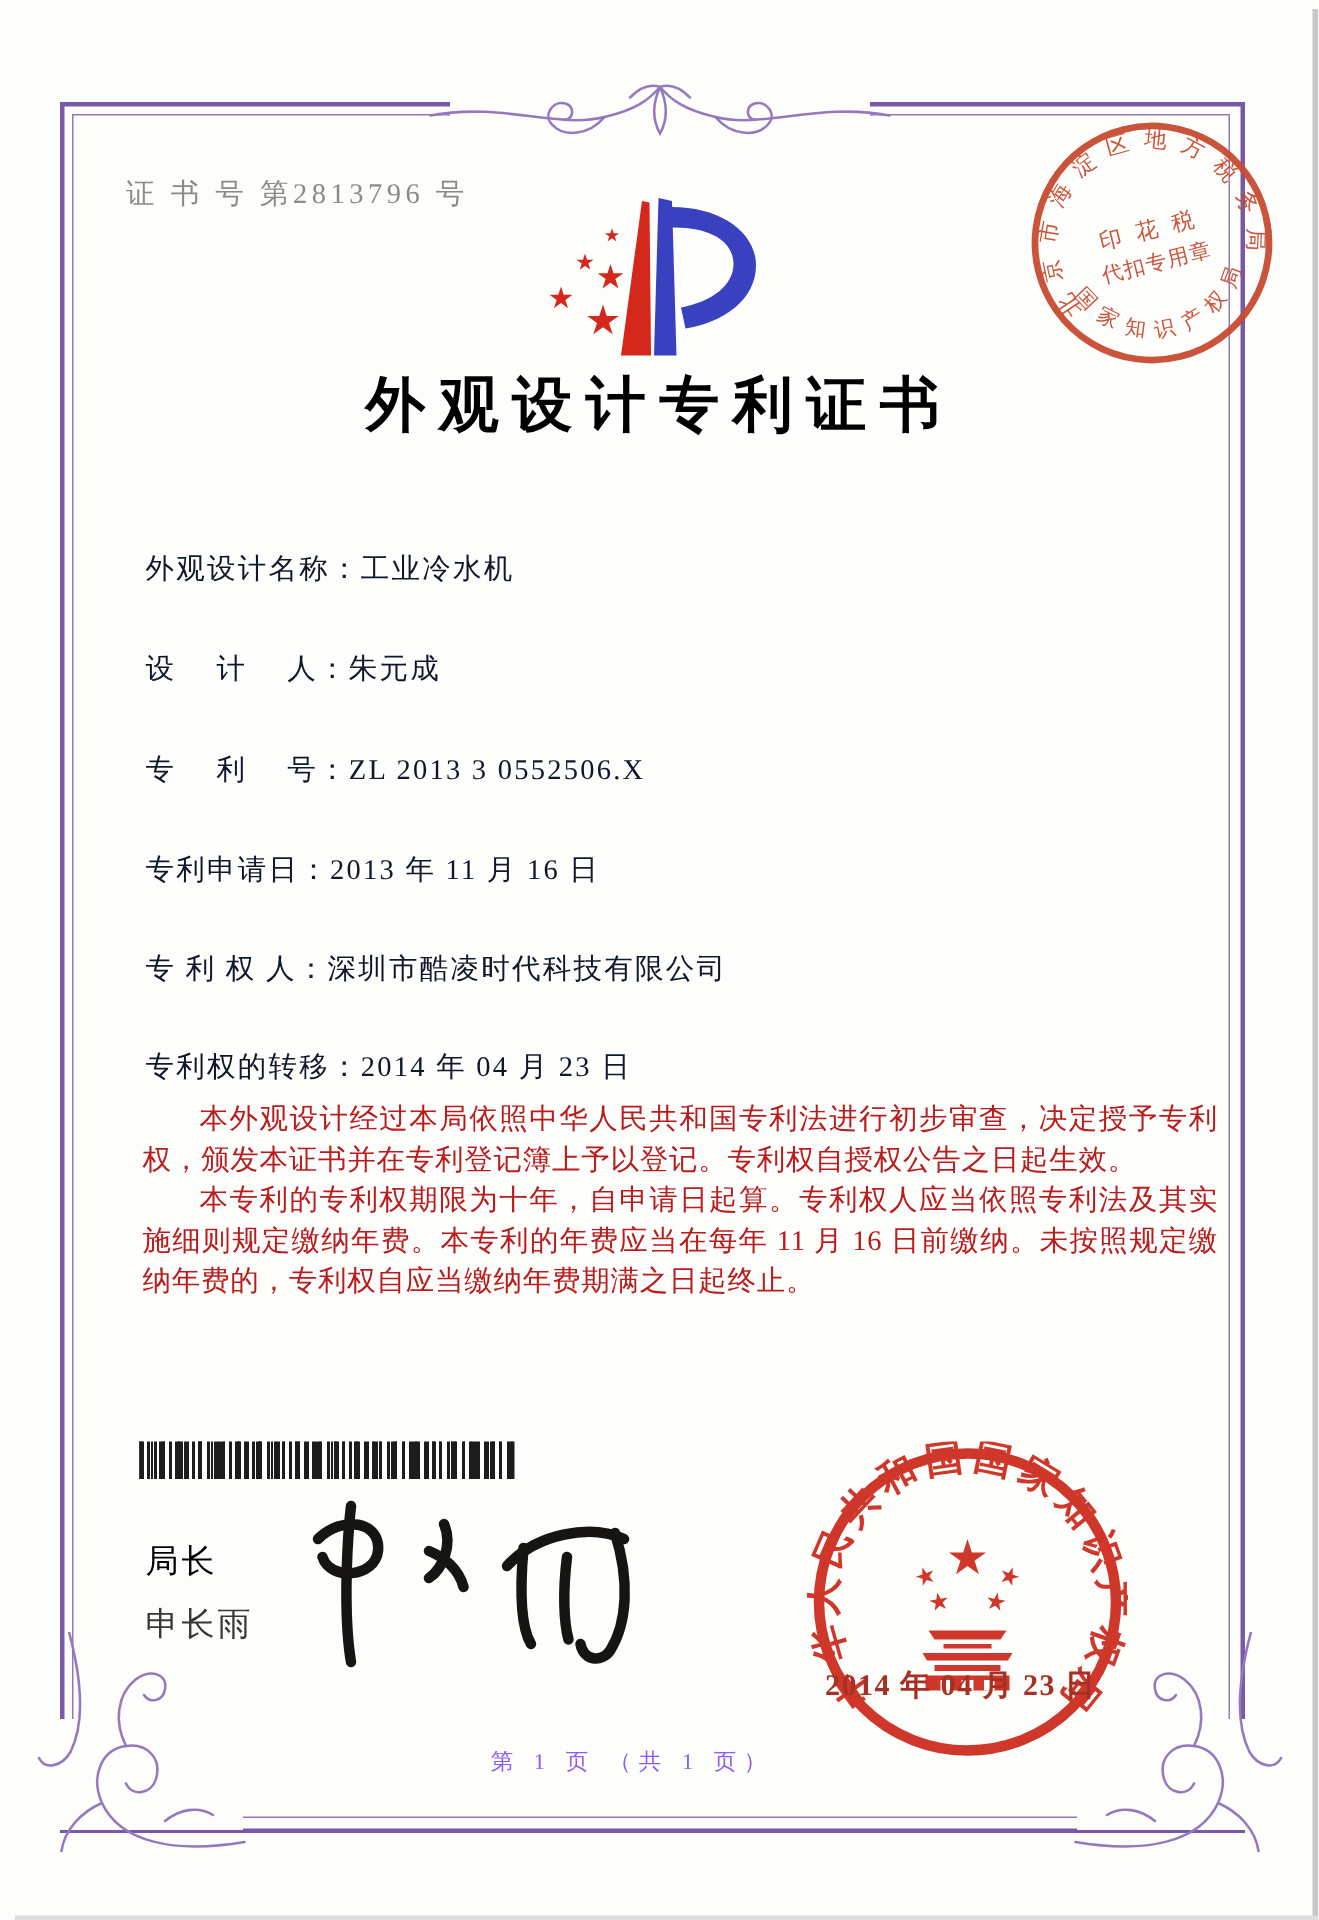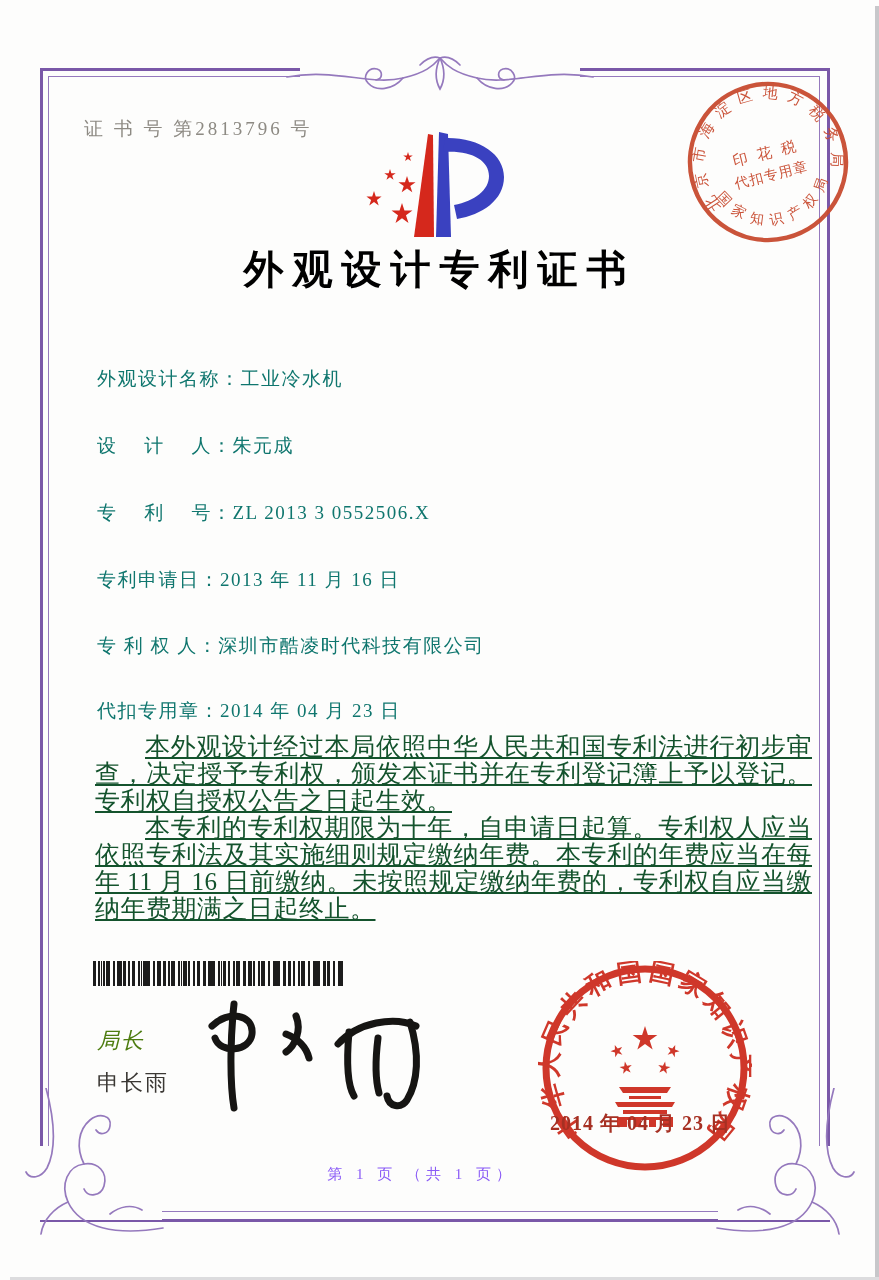--- a/index.html
+++ b/index.html
@@ -21,32 +21,32 @@
   .orn-top{left:283px;top:36px;width:314px;height:62px;}
   .orn-bl{left:16px;top:1088px;width:152px;height:152px;}
   .orn-br{left:712px;top:1088px;width:152px;height:152px;transform:scaleX(-1);}
   
   .cert-no{position:absolute;left:84px;top:116px;font-size:19px;letter-spacing:3px;color:#8d8a83;}
   .logo{position:absolute;left:352px;top:121px;width:168px;height:122px;}
   .title{position:absolute;left:0;top:242px;width:100%;text-align:center;font-size:40px;
          letter-spacing:9px;font-weight:600;color:#000000;}
   
   .row{position:absolute;left:97px;font-size:19px;letter-spacing:1.5px;color:#565249;white-space:nowrap;}
-  .row .lab,.row .val{color:#0f766e;}
+  .row .lab,.row .val{color:#0f172a;}
   
-  .body-text{position:absolute;left:95px;top:733px;width:717px;font-size:25px;line-height:27px;
-             color:#14532d;letter-spacing:.5px;text-align:justify;text-decoration:underline;}
+  .body-text{position:absolute;left:95px;top:733px;width:717px;font-size:19px;line-height:27px;
+             color:#b91c1c;letter-spacing:.5px;text-align:justify;}
   .body-text p{margin:0;text-indent:2em;}
   
   .barcode{position:absolute;left:93px;top:961px;width:250px;height:25px;background-color:#fdfdfc;
     background-image:
       repeating-linear-gradient(90deg,#1c1c1c 0 2px,transparent 2px 5px),
       repeating-linear-gradient(90deg,#1c1c1c 0 1px,transparent 1px 8px),
       repeating-linear-gradient(90deg,#1c1c1c 0 3px,transparent 3px 13px);}
-  .director-title{position:absolute;left:97px;top:1026px;font-size:22px;color:#4d7c0f;letter-spacing:2px;font-style:italic;}
+  .director-title{position:absolute;left:97px;top:1026px;font-size:22px;color:#000000;letter-spacing:2px;}
   .director-name{position:absolute;left:97px;top:1068px;font-size:22px;color:#3b3834;letter-spacing:2px;text-align:right;}
   .signature{position:absolute;left:196px;top:986px;width:276px;height:132px;}
   .signature path{fill:none;stroke:#161513;stroke-width:7;stroke-linecap:round;stroke-linejoin:round;}
   
   .seal{position:absolute;left:538px;top:961px;width:214px;height:214px;}
   .seal .ring{fill:none;stroke:var(--seal_red,#cf372a);stroke-width:7;}
   .seal text{fill:var(--seal_red,#cf372a);font-family:"Liberation Serif","DejaVu Serif",serif;}
   .seal .ring-text{font-size:25px;letter-spacing:5px;font-weight:600;}
   .seal .emblem{fill:var(--seal_red,#cf372a);}
   .seal-date{position:absolute;left:550px;top:1110px;font-size:20px;letter-spacing:1px;
@@ -117,21 +117,21 @@
     </g>
   </svg>
 
   <div class="title">外观设计专利证书</div>
 
   <div class="row" style="top:366px"><span class="lab">外观设计名称：</span><span class="val">工业冷水机</span></div>
   <div class="row" style="top:433px"><span class="lab">设　 计　 人：</span><span class="val">朱元成</span></div>
   <div class="row" style="top:500px"><span class="lab">专　 利　 号：</span><span class="val">ZL 2013 3 0552506.X</span></div>
   <div class="row" style="top:567px"><span class="lab">专利申请日：</span><span class="val">2013 年 11 月 16 日</span></div>
   <div class="row" style="top:633px"><span class="lab">专 利 权 人：</span><span class="val">深圳市酷凌时代科技有限公司</span></div>
-  <div class="row" style="top:698px"><span class="lab">代扣专用章：</span><span class="val">2014 年 04 月 23 日</span></div>
+  <div class="row" style="top:698px"><span class="lab">专利权的转移：</span><span class="val">2014 年 04 月 23 日</span></div>
 
   <div class="body-text">
     <p>本外观设计经过本局依照中华人民共和国专利法进行初步审查，决定授予专利权，颁发本证书并在专利登记簿上予以登记。专利权自授权公告之日起生效。</p>
     <p>本专利的专利权期限为十年，自申请日起算。专利权人应当依照专利法及其实施细则规定缴纳年费。本专利的年费应当在每年 11 月 16 日前缴纳。未按照规定缴纳年费的，专利权自应当缴纳年费期满之日起终止。</p>
   </div>
 
   <div class="barcode"></div>
   <div class="director-title">局长</div>
   <div class="director-name">申长雨</div>
 

